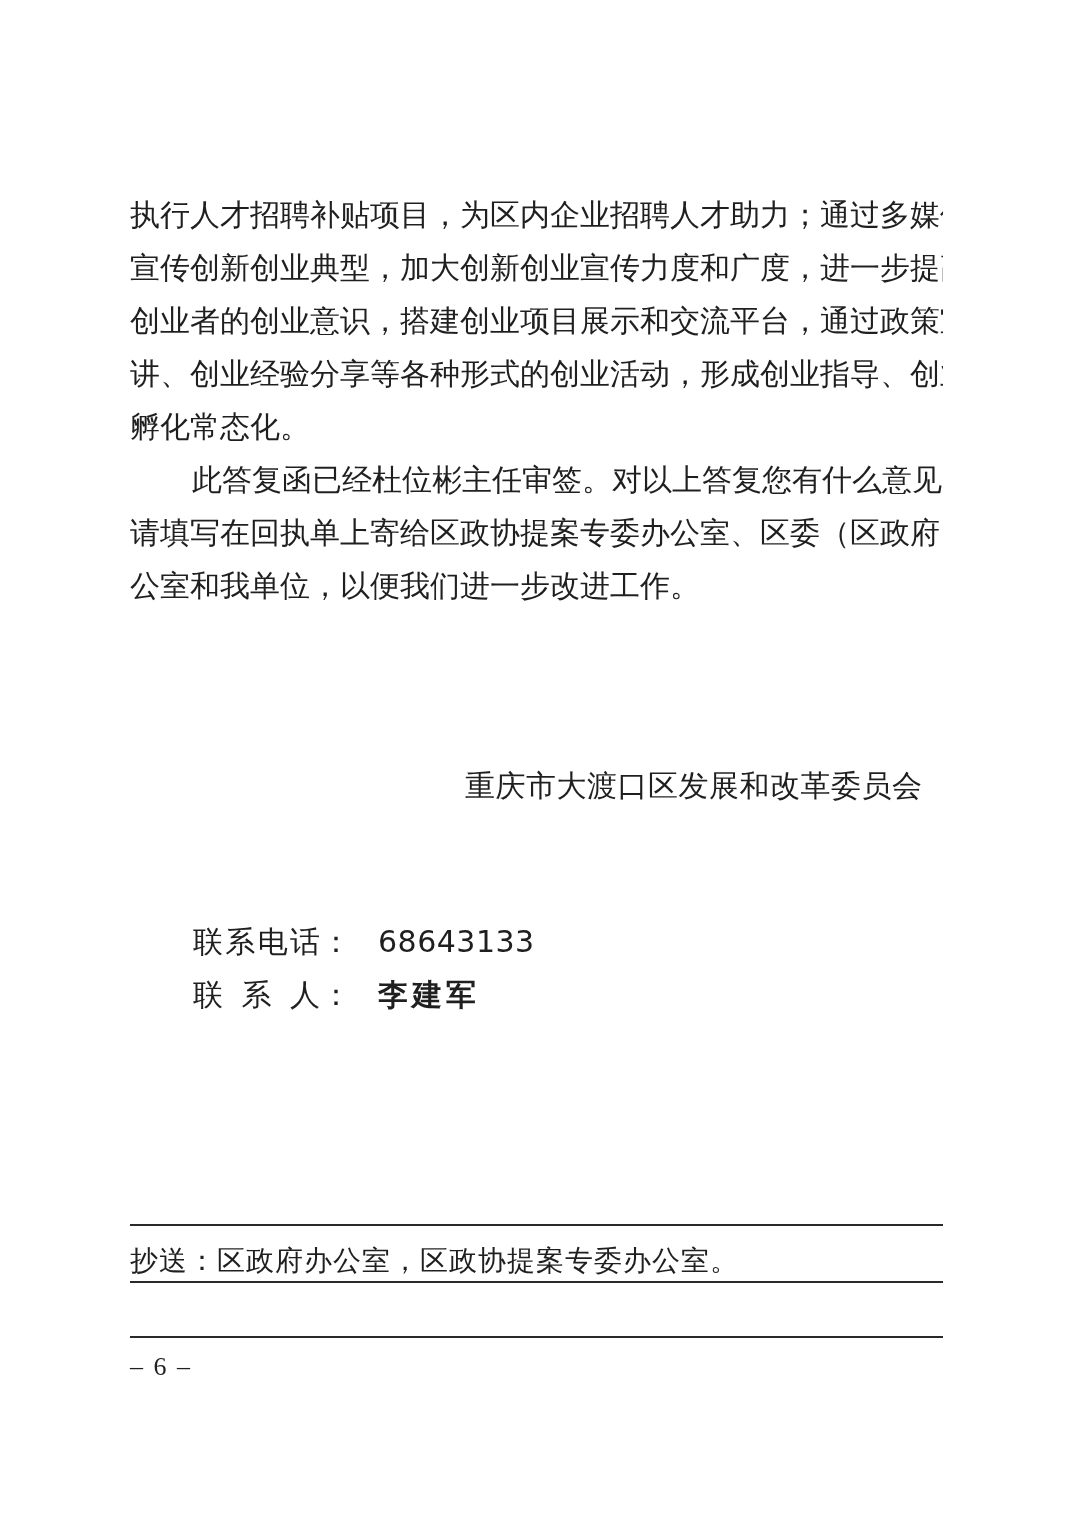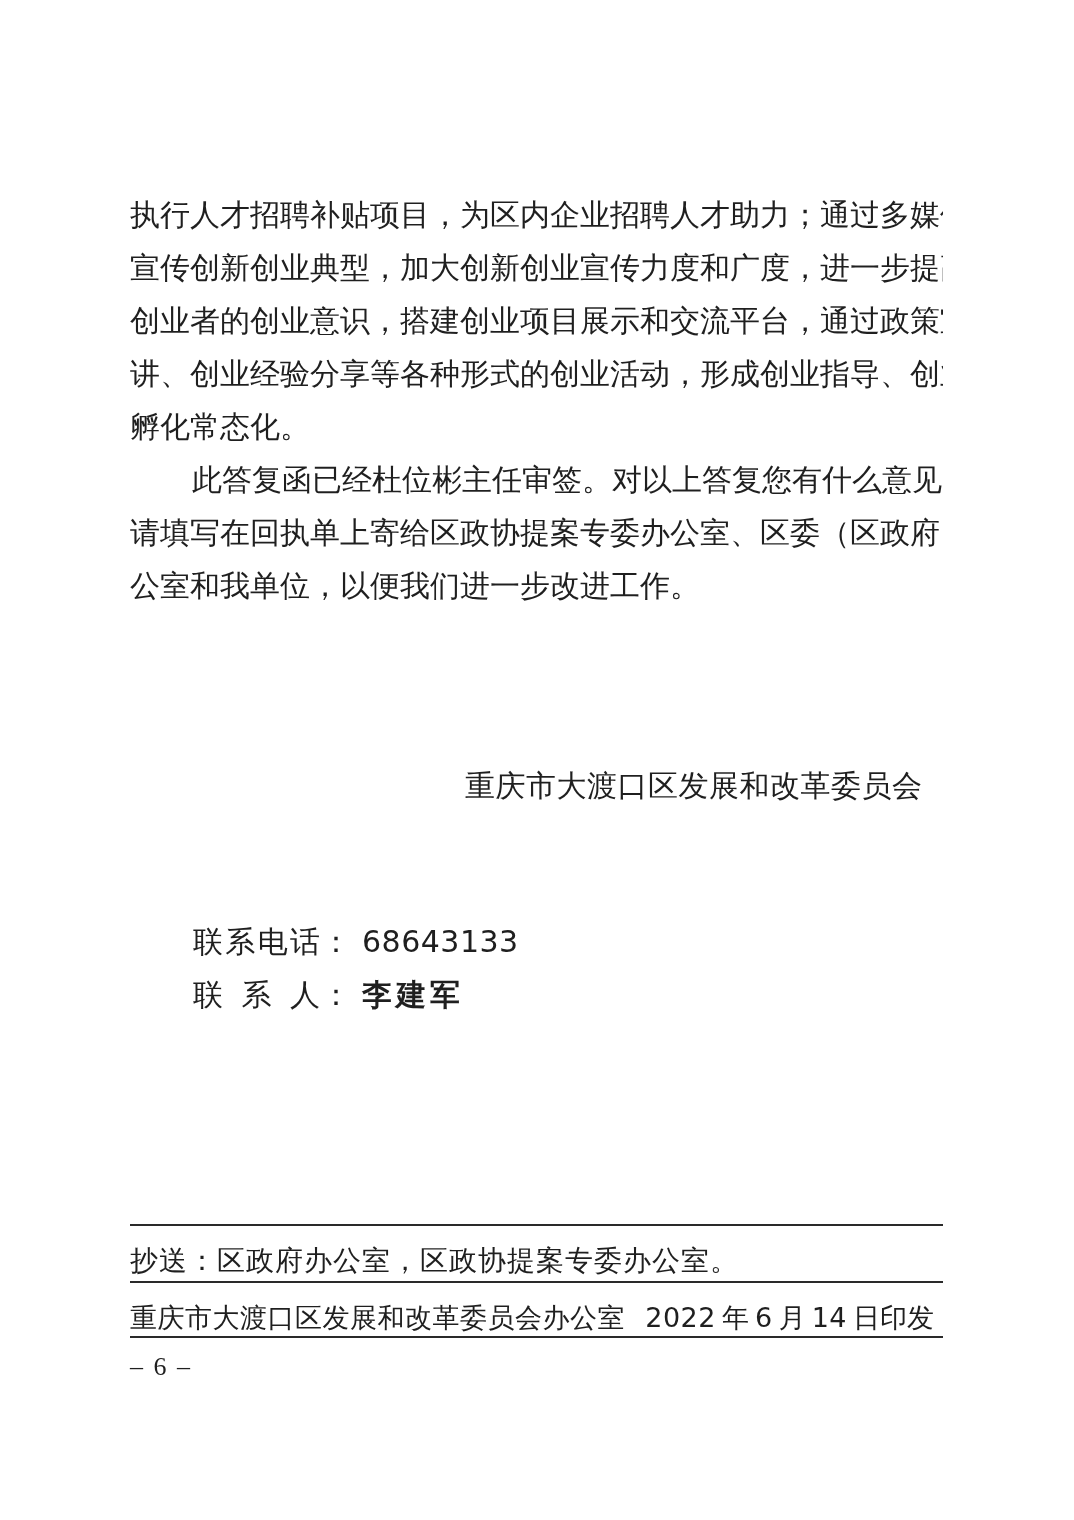--- a/index.html
+++ b/index.html
@@ -68,21 +68,21 @@
     width: 128px;
     text-align: justify;
     text-align-last: justify;
     letter-spacing: 1px;
     vertical-align: baseline;
   }
   .num {
     font-family: "DejaVu Sans", sans-serif;
     letter-spacing: 0.5px;
   }
-  .contact-row .num { margin-left: 11px; }
+  .contact-row .num { margin-left: 27px; }
 
   
   .rule {
     position: absolute;
     left: 130px;
     width: 813px;
     height: 0;
     border-top: 2px solid #2a2a2a;
   }
   .rule.r1 { top: 1224px; }
@@ -146,24 +146,18 @@
   <div class="contact-row person">
     <span class="contact-label">联系人</span><span>：</span><span class="num" style="font-family: 'Liberation Serif','DejaVu Serif',serif; letter-spacing:4px;font-weight:bold;">李建军</span>
   </div>
 
   <div class="rule r1"></div>
 
   <div class="footer-cc">抄送：区政府办公室，区政协提案专委办公室。</div>
 
   <div class="rule r2"></div>
 
-  <div class="footer-print">
-    <span class="issuer">重庆市大渡口区发展和改革委员会办公室</span>
-    <span class="print-date">
-      <span class="num">2022</span><span>年</span><span class="num">6</span><span>月</span><span class="num">14</span><span>日印发</span>
-    </span>
-  </div>
 
   <div class="rule r3"></div>
 
   <div class="page-number">– 6 –</div>
 
 </div>
 
 </body></html>

